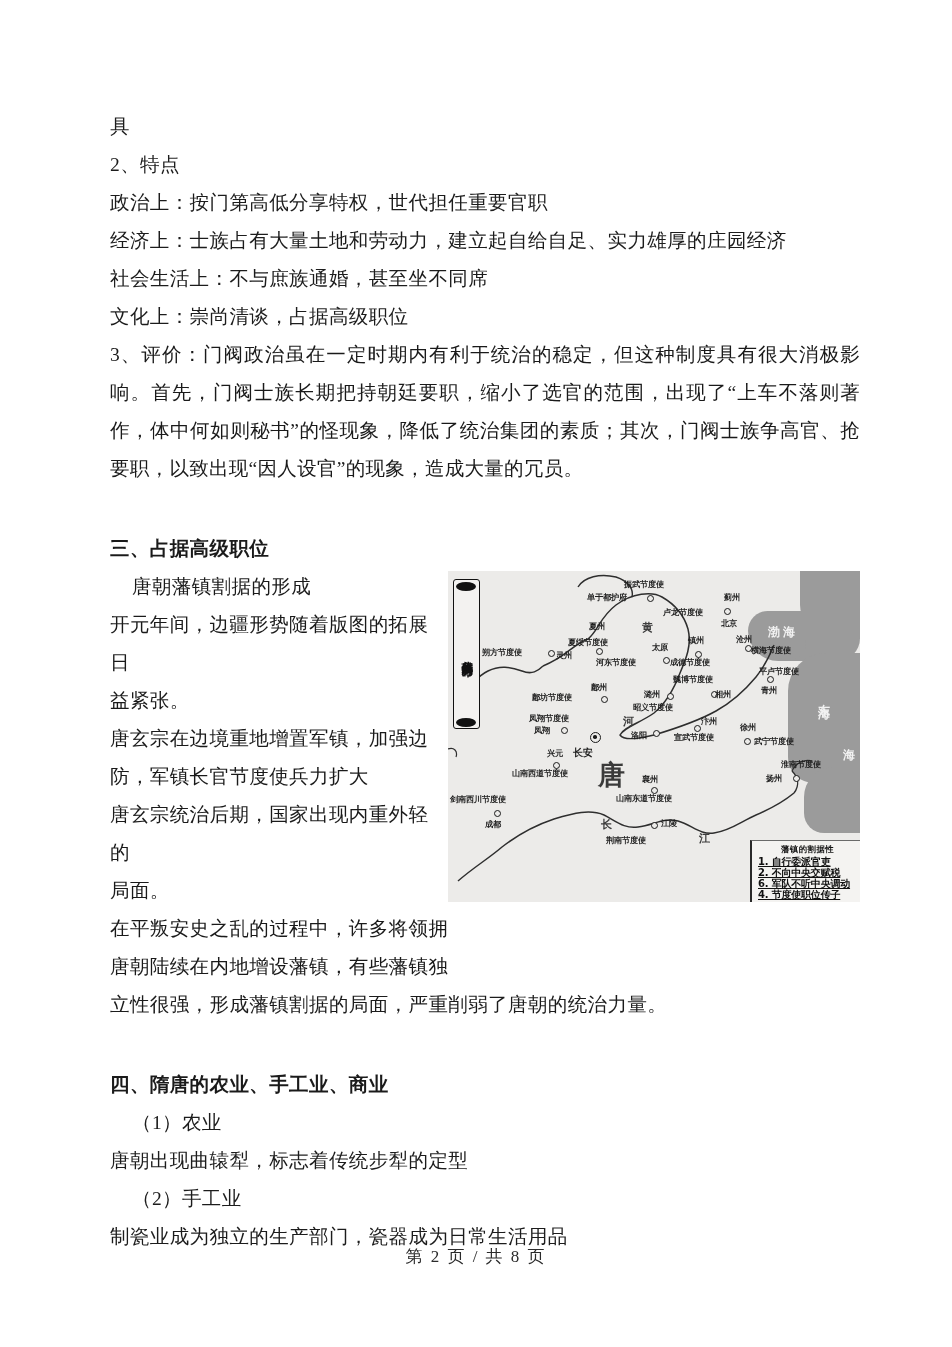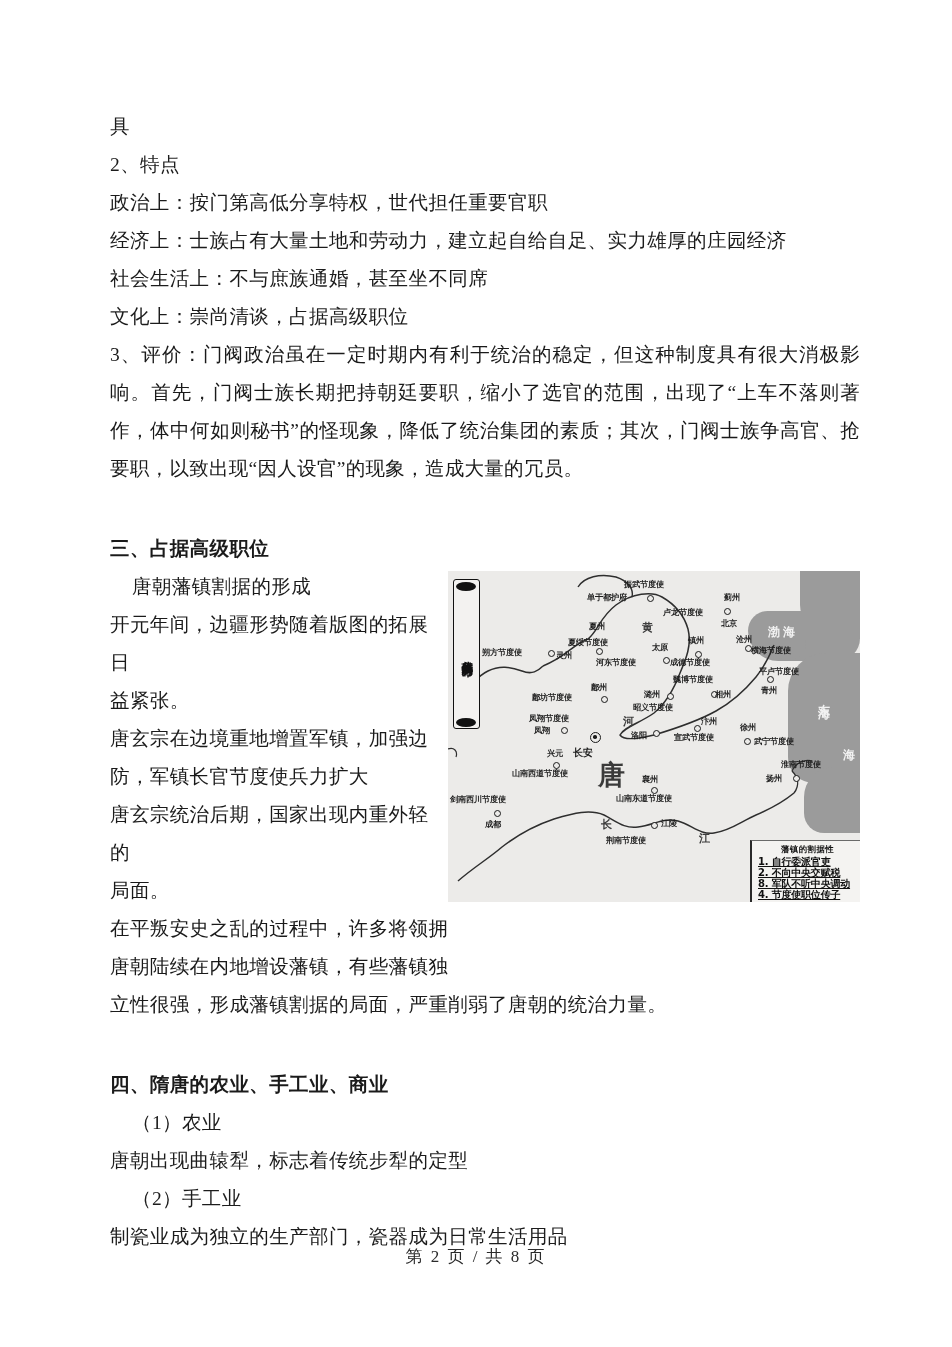--- a/index.html
+++ b/index.html
@@ -335,21 +335,21 @@
           <div class="map-label" style="left:37px; top:249px;">成都</div>
           <div class="map-label" style="left:213px; top:248px;">江陵</div>
           <div class="map-label" style="left:158px; top:265px;">荆南节度使</div>
           <div class="map-label" style="left:333px; top:189px;">淮南节度使</div>
           <div class="map-label" style="left:318px; top:203px;">扬州</div>
 
           <div class="map-legend">
             <div class="legend-title">藩镇的割据性</div>
             <div class="legend-item">1. 自行委派官吏</div>
             <div class="legend-item">2. 不向中央交赋税</div>
-            <div class="legend-item">8. 军队不听中央调动</div>
+            <div class="legend-item">6. 军队不听中央调动</div>
             <div class="legend-item">4. 节度使职位传子</div>
           </div>
 
         </div>
       </div>
 
       <div class="narrow-line sub-indent">唐朝藩镇割据的形成</div>
       <div class="narrow-line">开元年间，边疆形势随着版图的拓展日</div>
       <div class="narrow-line">益紧张。</div>
       <div class="narrow-line">唐玄宗在边境重地增置军镇，加强边</div>

